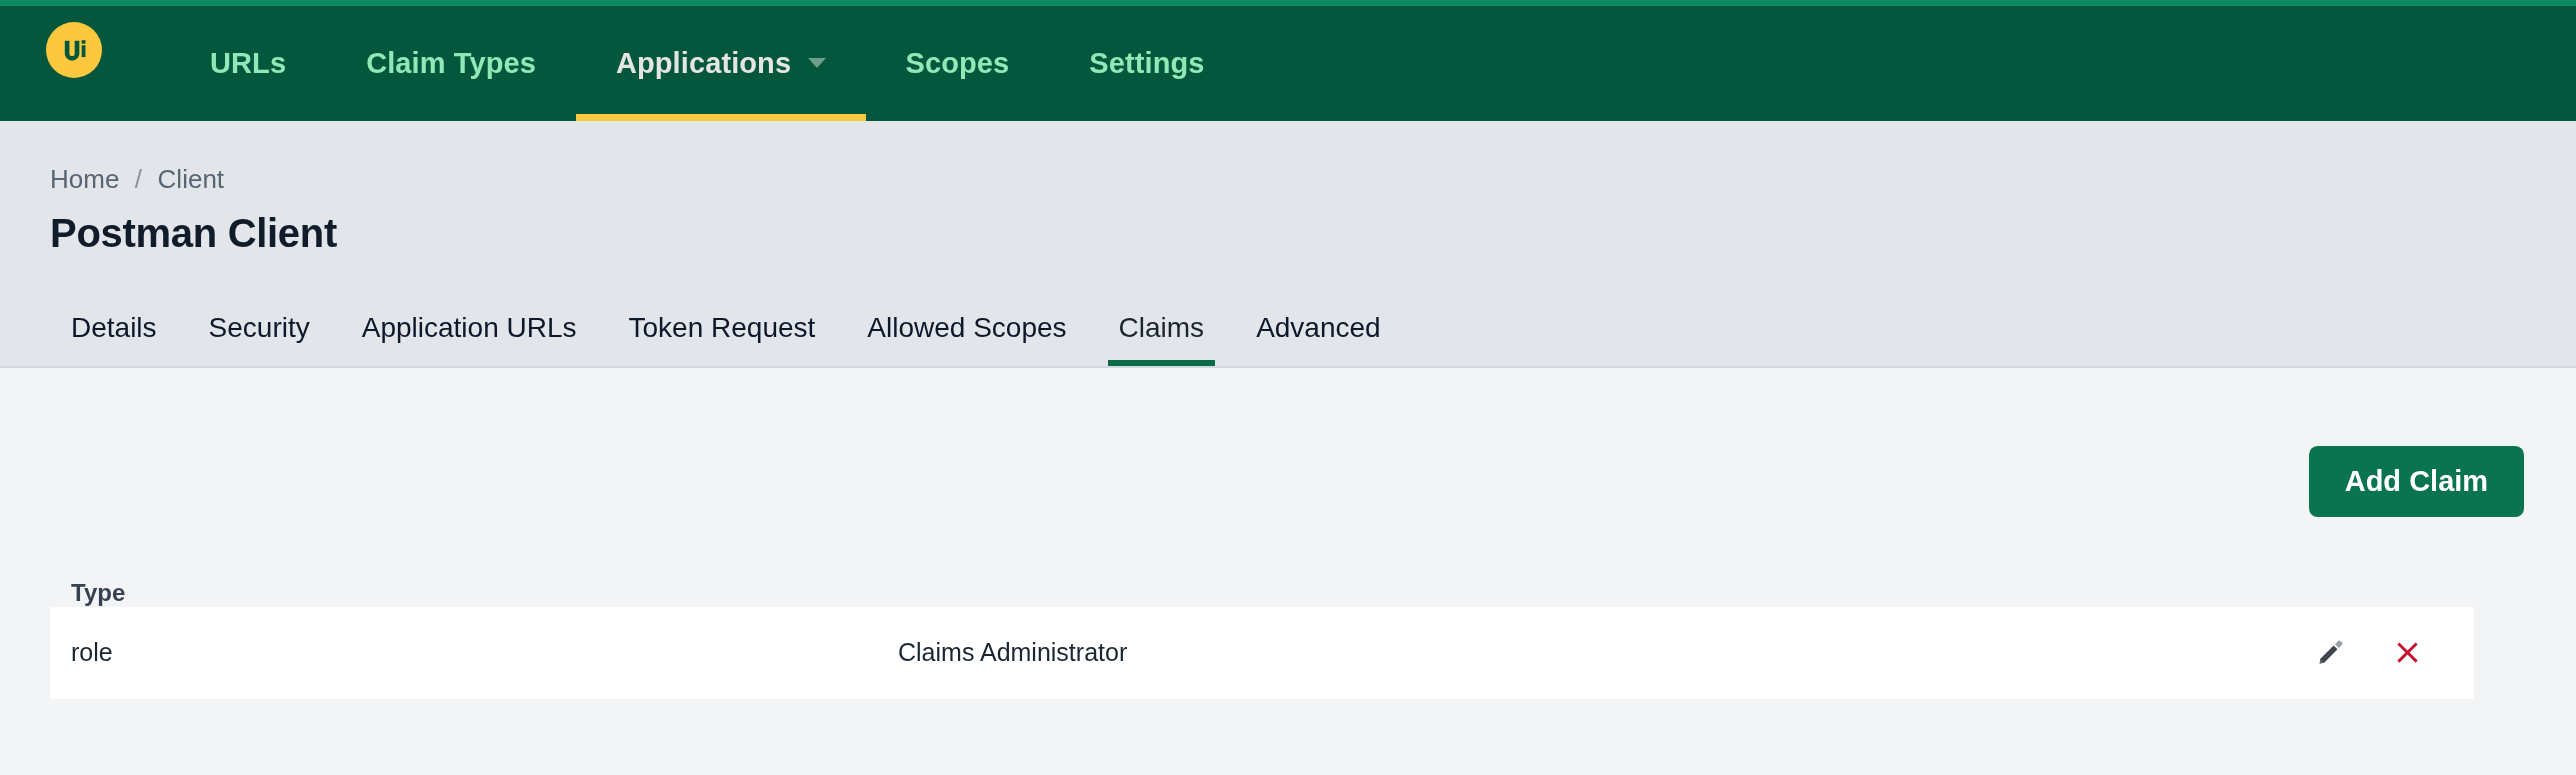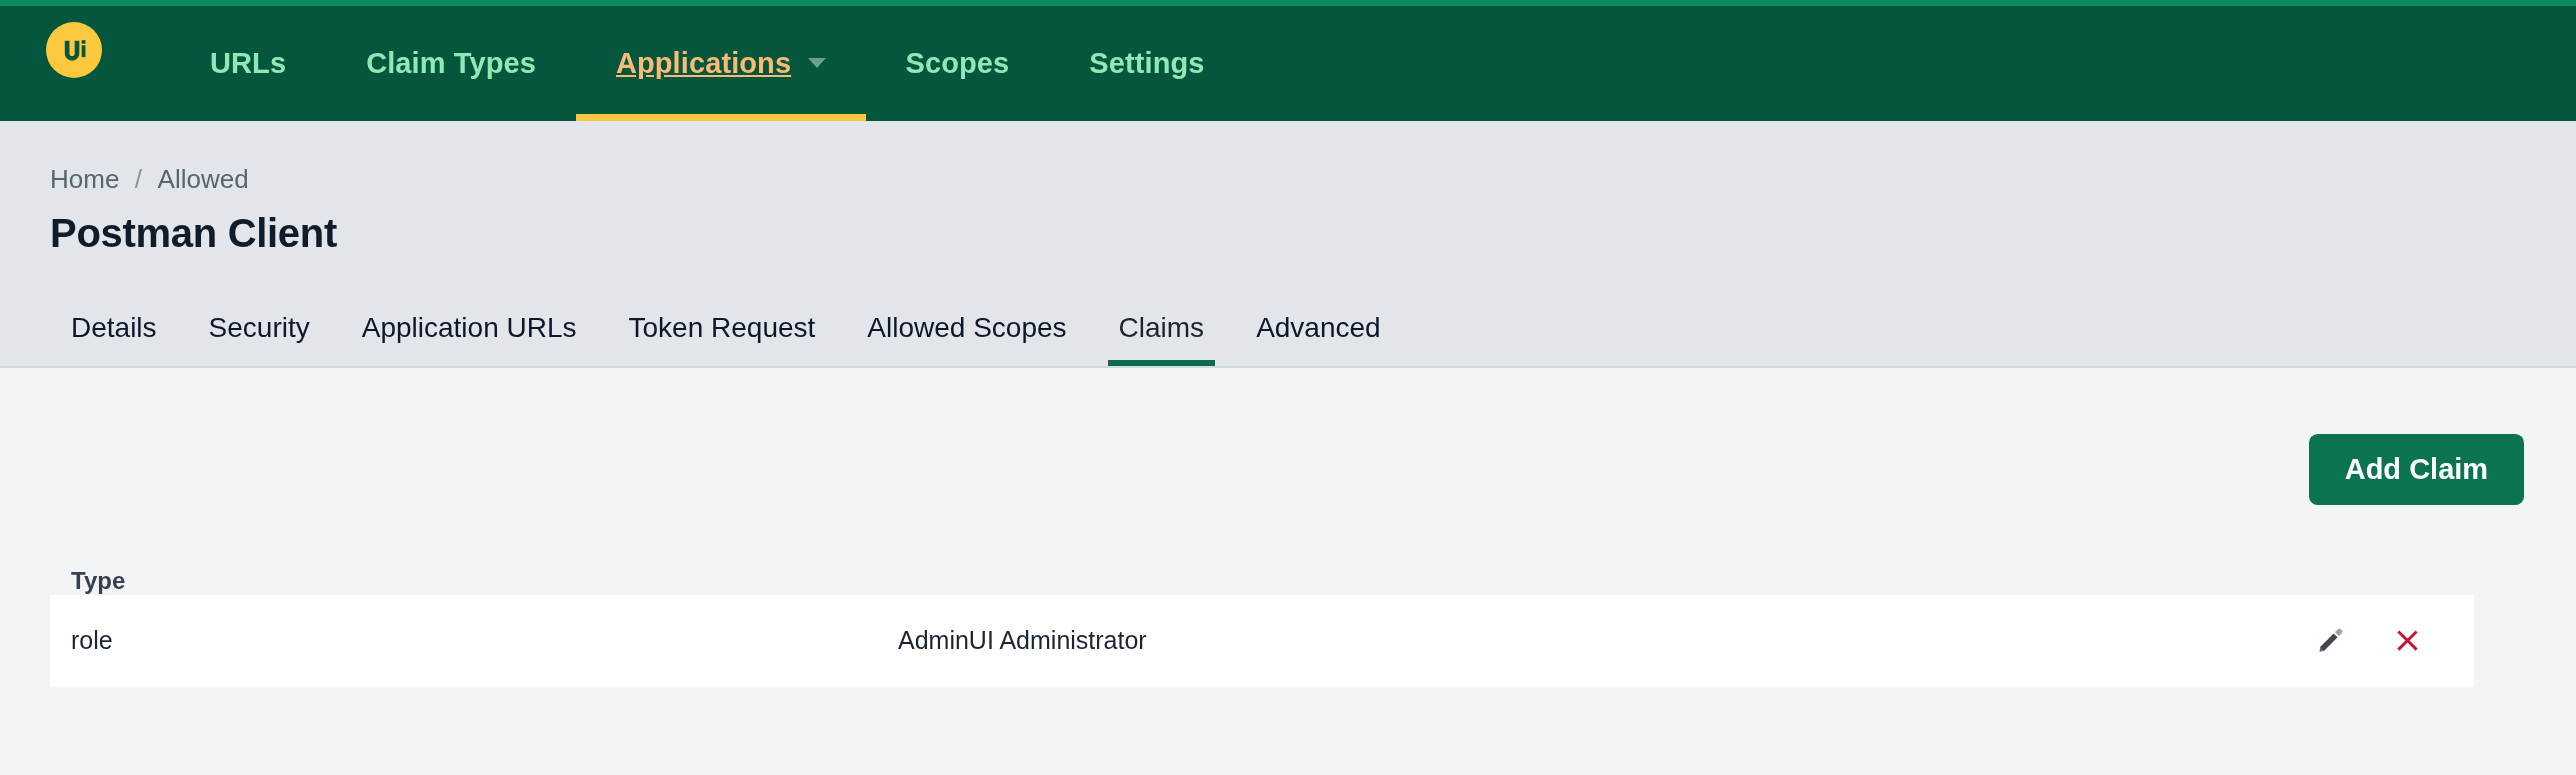--- a/index.html
+++ b/index.html
@@ -62,21 +62,21 @@
     box-sizing: border-box;
     cursor: pointer;
   }
   .nav-label {
     font-size: 29px;
     font-weight: bold;
     color: #8fe9b6;
     letter-spacing: 0.1px;
     white-space: nowrap;
   }
-  .nav-item.active .nav-label { color: #fdba74; text-decoration: underline; }
+  .nav-item.active .nav-label { color: #e5e5e5; }
   .nav-caret {
     margin-left: 16.4px;
     width: 0; height: 0;
     border-left: 9.7px solid transparent;
     border-right: 9.7px solid transparent;
     border-top: 10.6px solid #6d9f8c;
     display: inline-block;
   }
   .nav-underline {
     position: absolute;
@@ -132,21 +132,21 @@
   .tab.active { color: #1c242e; }
   .tab-underline {
     position: absolute;
     left: 15.5px; right: 15.5px; bottom: 0;
     height: 5.8px;
     background: #0a6b49;
   }
 
   
   #content {
-    padding: 0 50px;
+    padding: 12px 50px;
     box-sizing: border-box;
   }
   #toolbar-row {
     display: flex;
     justify-content: flex-end;
     padding-top: 66px;
   }
   #add-claim-button {
     background: #0a7350;
     color: #ffffff;
@@ -248,21 +248,21 @@
       <span class="nav-label">Settings</span>
     </li>
   </ul>
 </nav>
 
 <header id="page-header">
 
   <div id="breadcrumb">
     <span class="bc-link">Home</span>
     <span class="bc-sep">/</span>
-    <span class="bc-link">Allowed</span>
+    <span class="bc-link">Client</span>
   </div>
 
   <h1 id="page-title">Postman Client</h1>
 
   <div id="tab-bar">
     <div class="tab">
       <span>Details</span>
     </div>
     <div class="tab">
       <span>Security</span>
@@ -294,21 +294,21 @@
 
   <div id="claims-table">
 
     <div class="table-head">
       <div class="th col-type">Type</div>
       <div class="col-actions"></div>
     </div>
 
     <div class="table-row">
       <div class="td col-type">role</div>
-      <div class="td col-value">AdminUI Administrator</div>
+      <div class="td col-value">Claims Administrator</div>
       <div class="col-actions">
         <span class="icon-btn">
           <svg width="29" height="29" viewBox="0 0 24 24">
             <path d="M3.6 17.2 L14.6 6.2 L17.8 9.4 L6.8 20.4 L3 21.2 Z" fill="#3f4650"></path>
             <path d="M15.7 5.1 L18.2 2.6 a1.6 1.6 0 0 1 2.2 0 L21.4 3.6 a1.6 1.6 0 0 1 0 2.2 L18.9 8.3 Z" fill="#9aa1a9"></path>
             <path d="M3.6 17.2 L3 21.2 L6.8 20.4 Z" fill="#5d646d"></path>
           </svg>
         </span>
         <span class="icon-btn">
           <svg width="27" height="27" viewBox="0 0 24 24">

